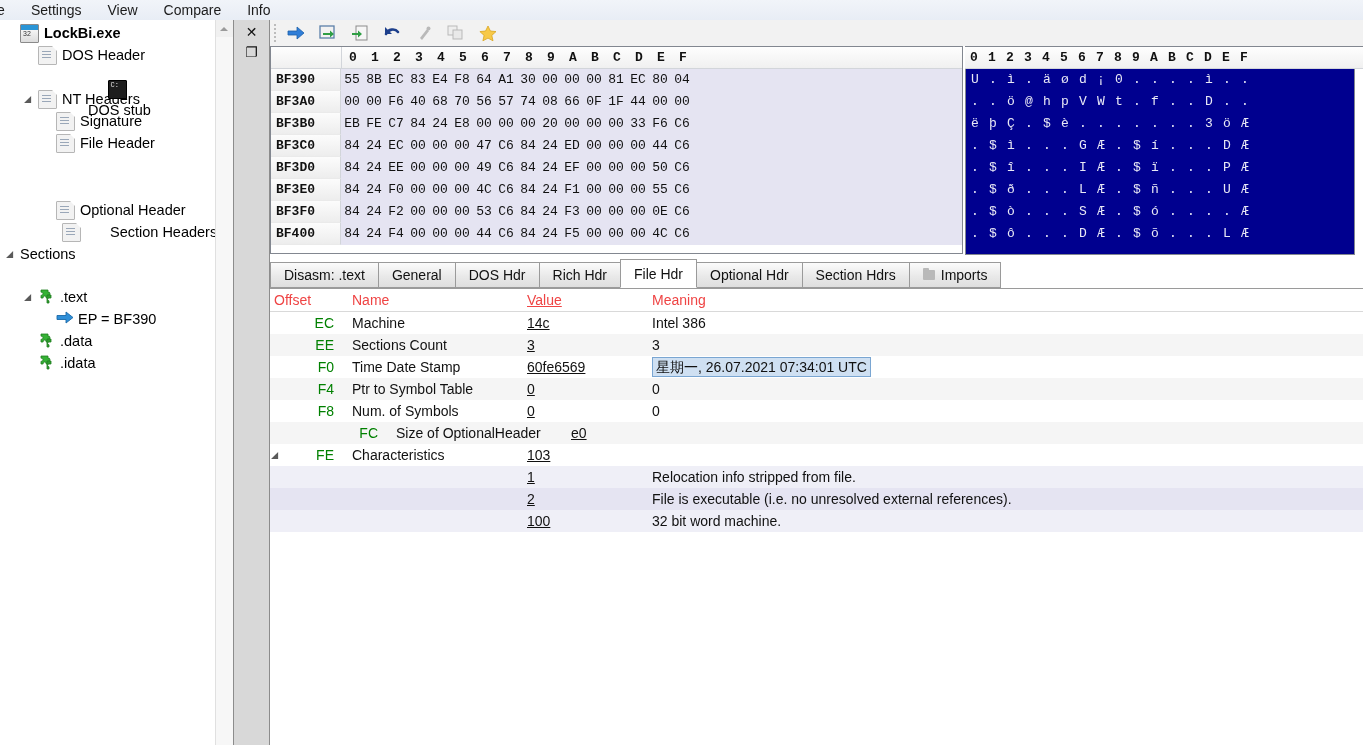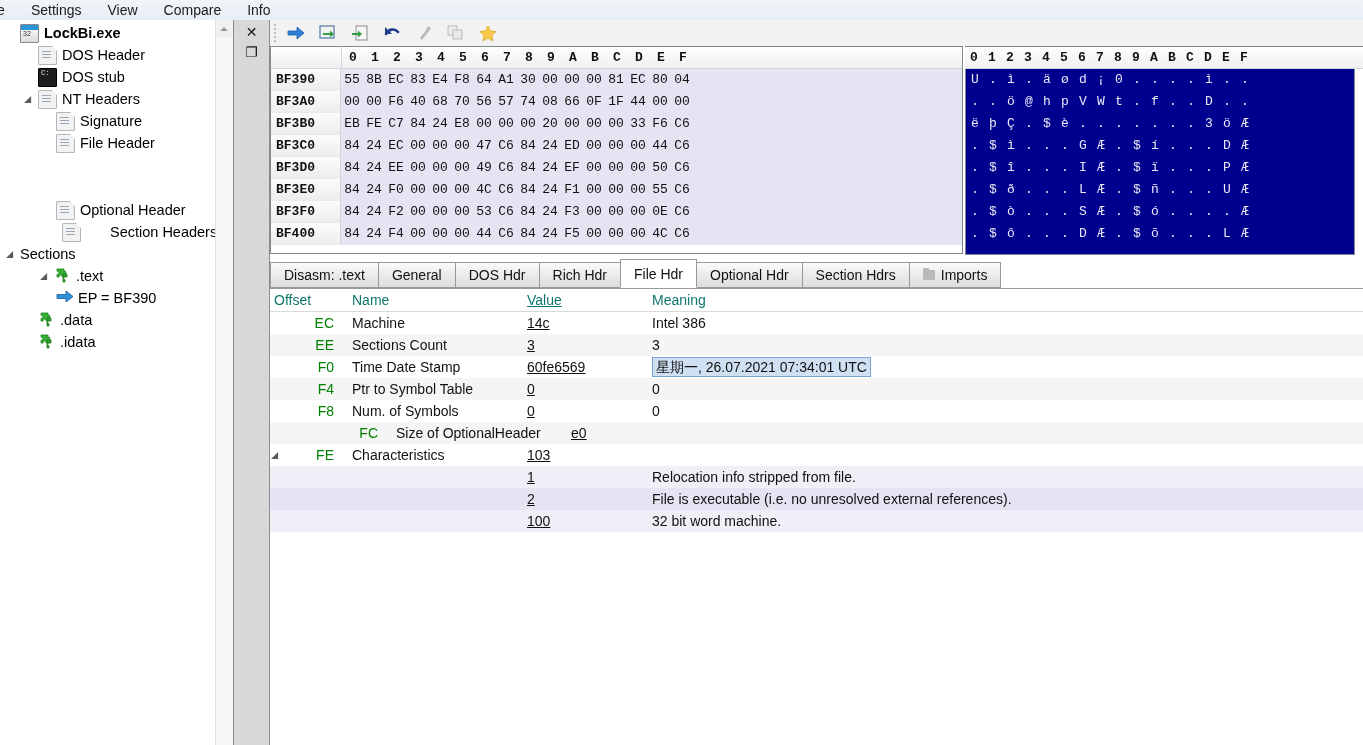--- a/index.html
+++ b/index.html
@@ -175,21 +175,21 @@
   .tab .folder-ic::before{
     content:"";position:absolute;left:0;top:-2px;width:6px;height:3px;background:#b9b9b9;border-radius:1px 1px 0 0;
   }
 
   
   .detail{
     position:absolute;left:270px;top:288px;width:1093px;height:457px;
     background:#ffffff;border-top:1px solid #9a9a9a;box-sizing:border-box;
   }
   .dt-head{
-    display:flex;height:22px;align-items:center;font-size:14px;color:#0f766e;
+    display:flex;height:22px;align-items:center;font-size:14px;color:#ef4444;
     background:#ffffff;border-bottom:1px solid #d9d9d9;justify-content:space-between;
   }
   .dt-head .h{padding-left:4px;box-sizing:border-box;}
   .c-off{width:78px;flex:0 0 78px;}
   .c-name{width:175px;flex:0 0 175px;}
   .c-val{width:125px;flex:0 0 125px;text-decoration:underline;}
   .c-mean{flex:1;}
 
   .dt-row{display:flex;height:22px;align-items:center;font-size:14px;color:#111;}
   .dt-row.alt{background:#f5f5f5;}
@@ -228,21 +228,21 @@
         <div class="tnode root" style="padding-left: 6px;">
           <span class="exp"></span>
           <span class="ico ico-exe"></span>
           <span class="lbl">LockBi.exe</span>
         </div>
         <div class="tnode" style="padding-left: 24px;">
           <span class="exp"></span>
           <span class="ico ico-doc"></span>
           <span class="lbl">DOS Header</span>
         </div>
-        <div class="tnode" style="padding-left: 24px;">
+        <div class="tnode" style="padding-left: 24px; flex-direction: column;">
           <span class="exp"></span>
           <span class="ico ico-stub"></span>
           <span class="lbl">DOS stub</span>
         </div>
         <div class="tnode" style="padding-left: 24px;">
           <span class="exp open"></span>
           <span class="ico ico-doc"></span>
           <span class="lbl">NT Headers</span>
         </div>
         <div class="tnode" style="padding-left: 42px;">
@@ -262,21 +262,21 @@
         </div>
         <div class="tnode" style="padding-left: 24px; gap: 24px;">
           <span class="exp"></span>
           <span class="ico ico-doc"></span>
           <span class="lbl">Section Headers</span>
         </div>
         <div class="tnode" style="padding-left: 6px;">
           <span class="exp open"></span>
           <span class="lbl">Sections</span>
         </div>
-        <div class="tnode" style="padding-left: 40px;">
+        <div class="tnode" style="padding-left: 24px; margin-top: 21px;">
           <span class="exp open"></span>
           <span class="ico ico-puzzle">
             <svg width="16" height="15" viewBox="0 0 16 15">
               <path d="M6 1h4v2.2a1.6 1.6 0 1 1 0 3.1V9H8.2a1.6 1.6 0 1 0-3.1 0H3V6.3a1.6 1.6 0 1 0 0-3.1V1z" fill="#35b235" stroke="#1f7d1f" stroke-width="0.8"></path>
               <path d="M9 6h4v3h-2a1.4 1.4 0 1 0 0 2.8v2.2H9z" fill="#2f9e2f" stroke="#1f7d1f" stroke-width="0.8"></path>
             </svg>
           </span>
           <span class="lbl">.text</span>
         </div>
         <div class="tnode" style="padding-left: 42px;">

